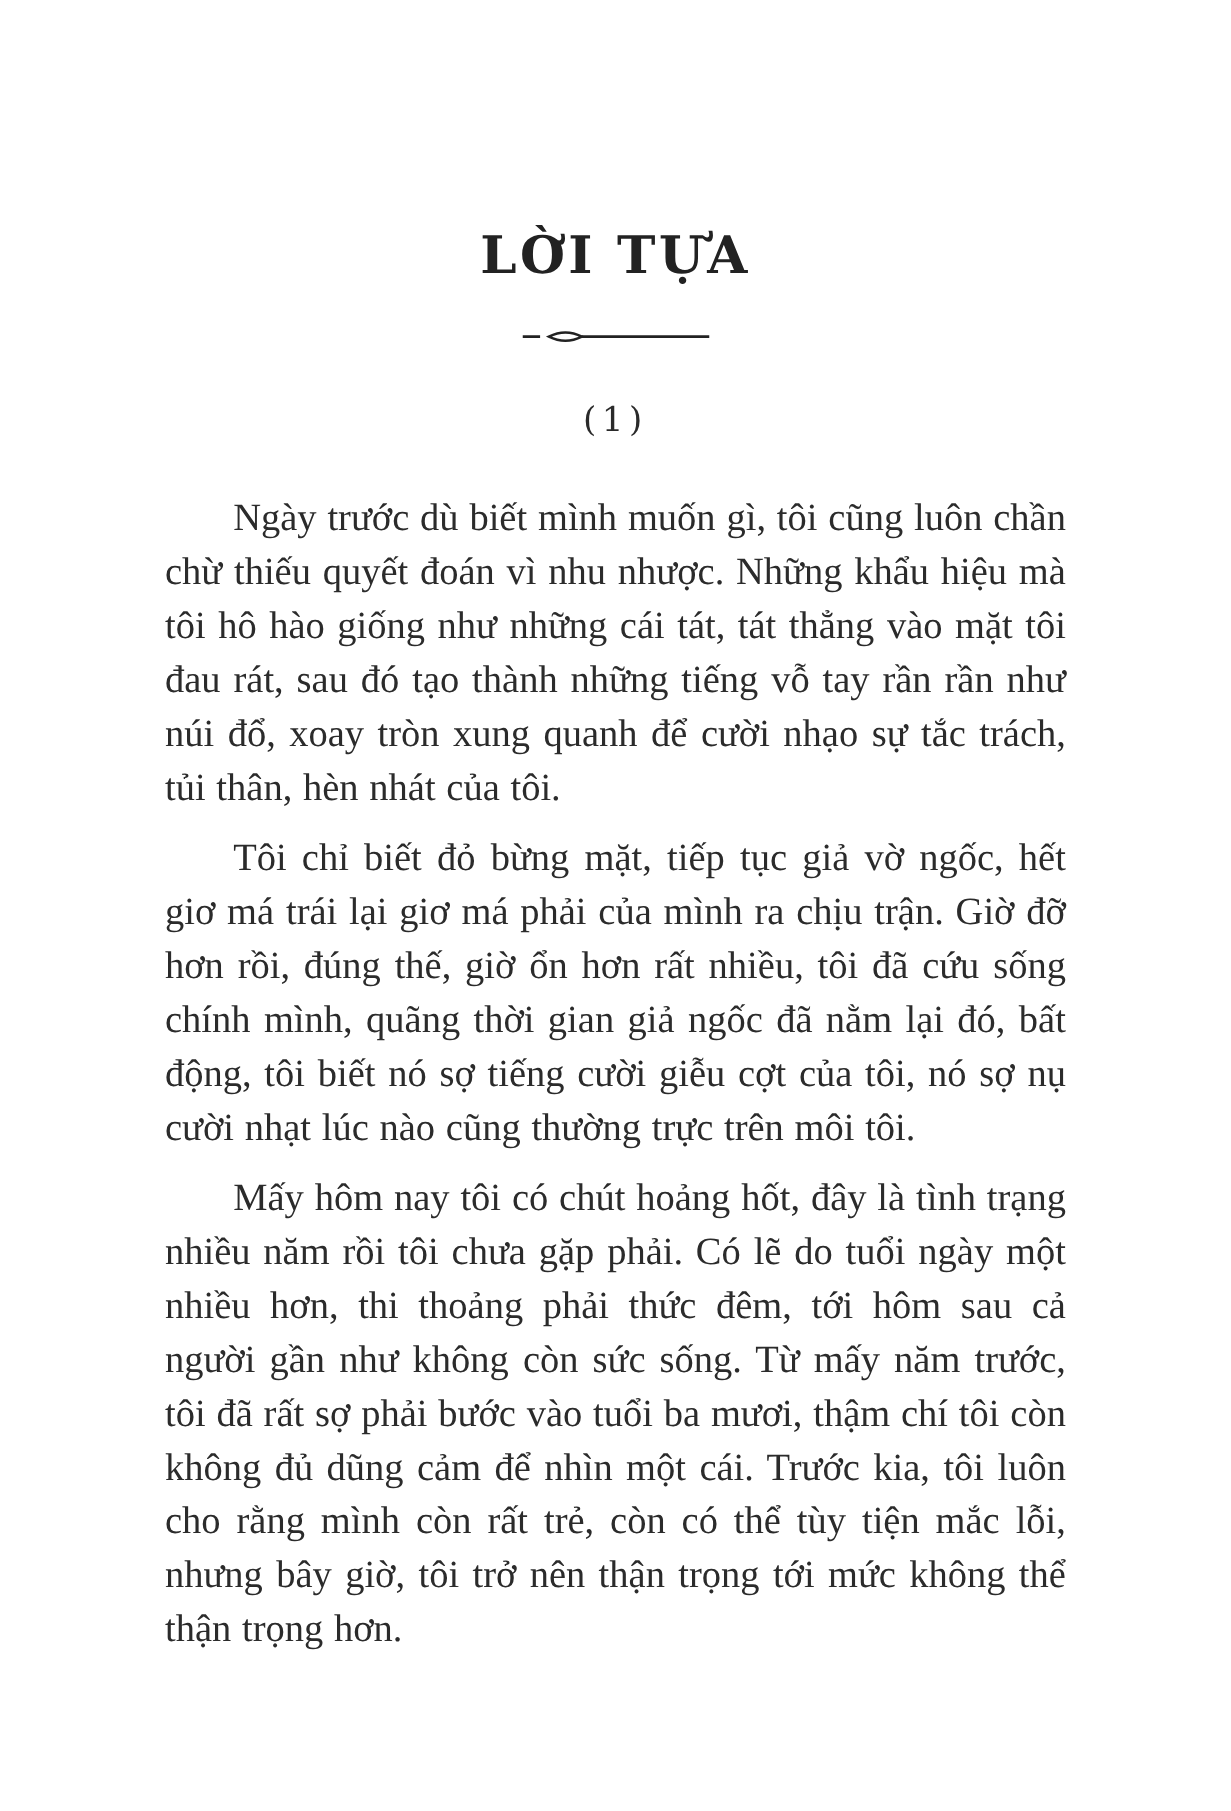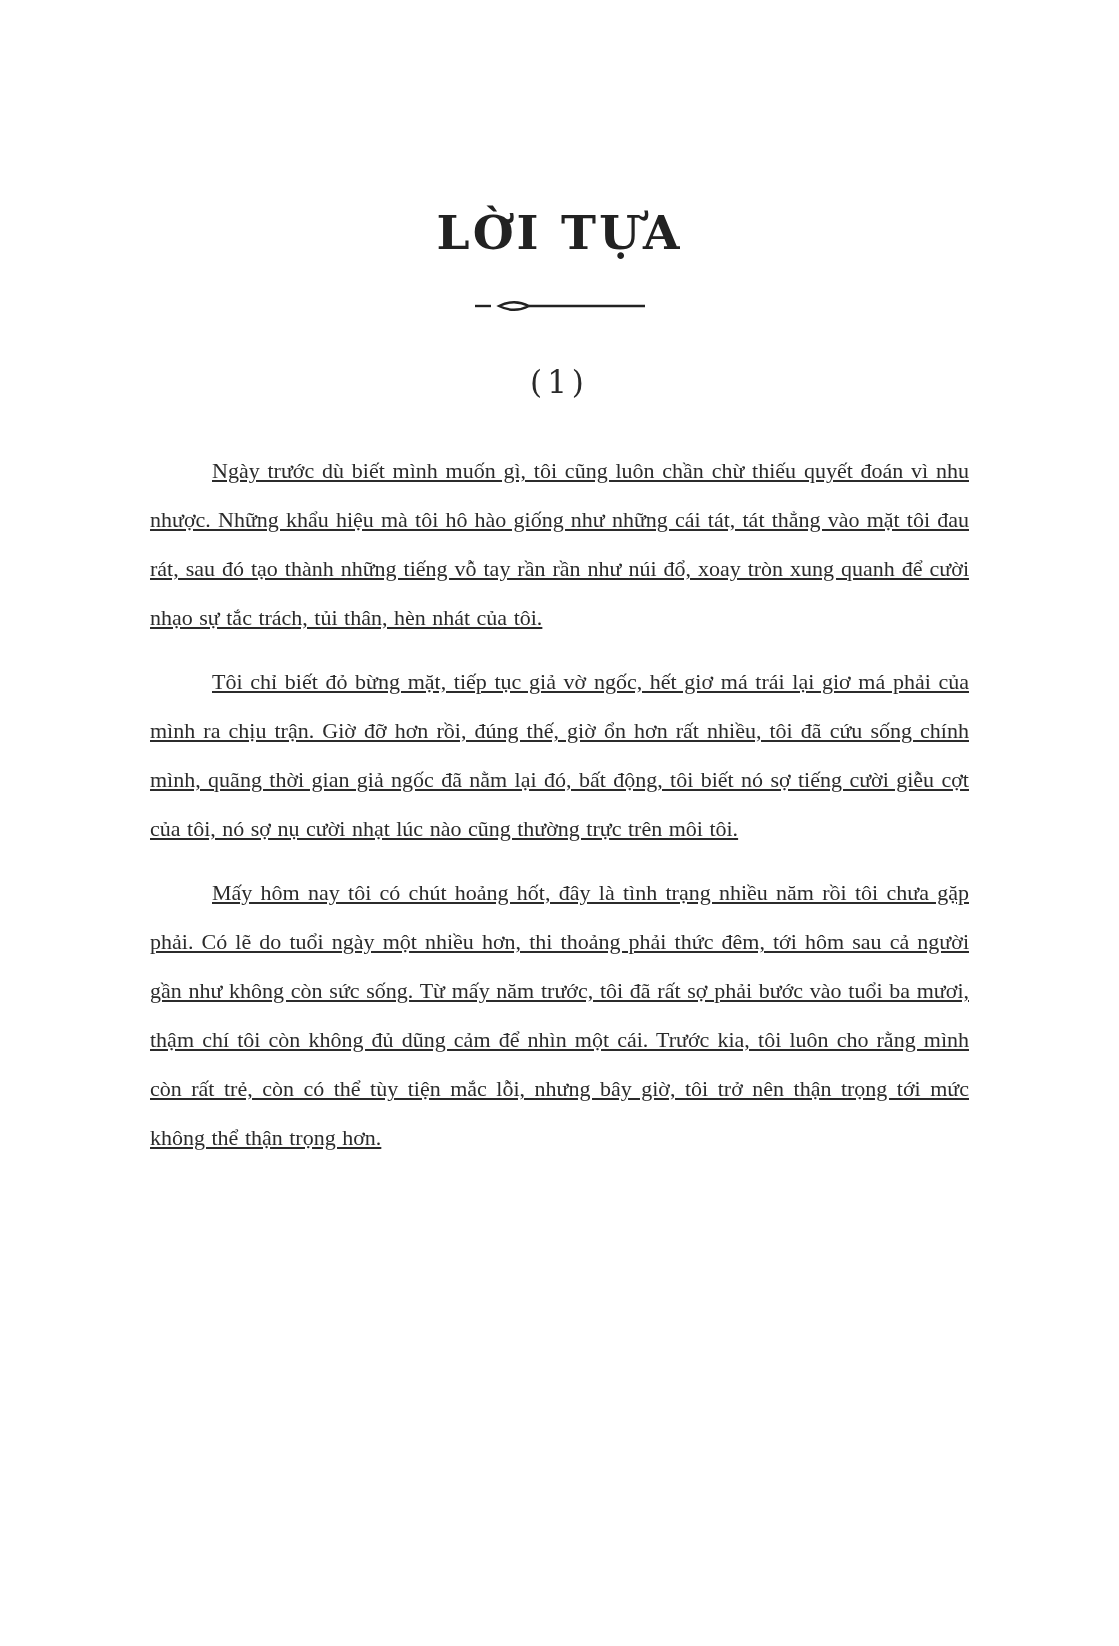--- a/index.html
+++ b/index.html
@@ -41,27 +41,26 @@
     font-size: 31px;
     letter-spacing: 5px;
     color: #2a2a2a;
     font-family: "DejaVu Serif", "Liberation Serif", serif;
   }
   .body-text {
     margin-top: 46px;
   }
   .para {
     margin: 0;
-    font-size: 22px;
+    font-size: 35px;
     line-height: 49px;
     text-align: justify;
     text-indent: 62px;
     color: #2b2b2b;
     word-spacing: 1px;
-    text-decoration: underline;
   }
   .para + .para {
     margin-top: 15px;
   }
 </style>
 </head>
 <body>
 
 <div class="book-page">
 

